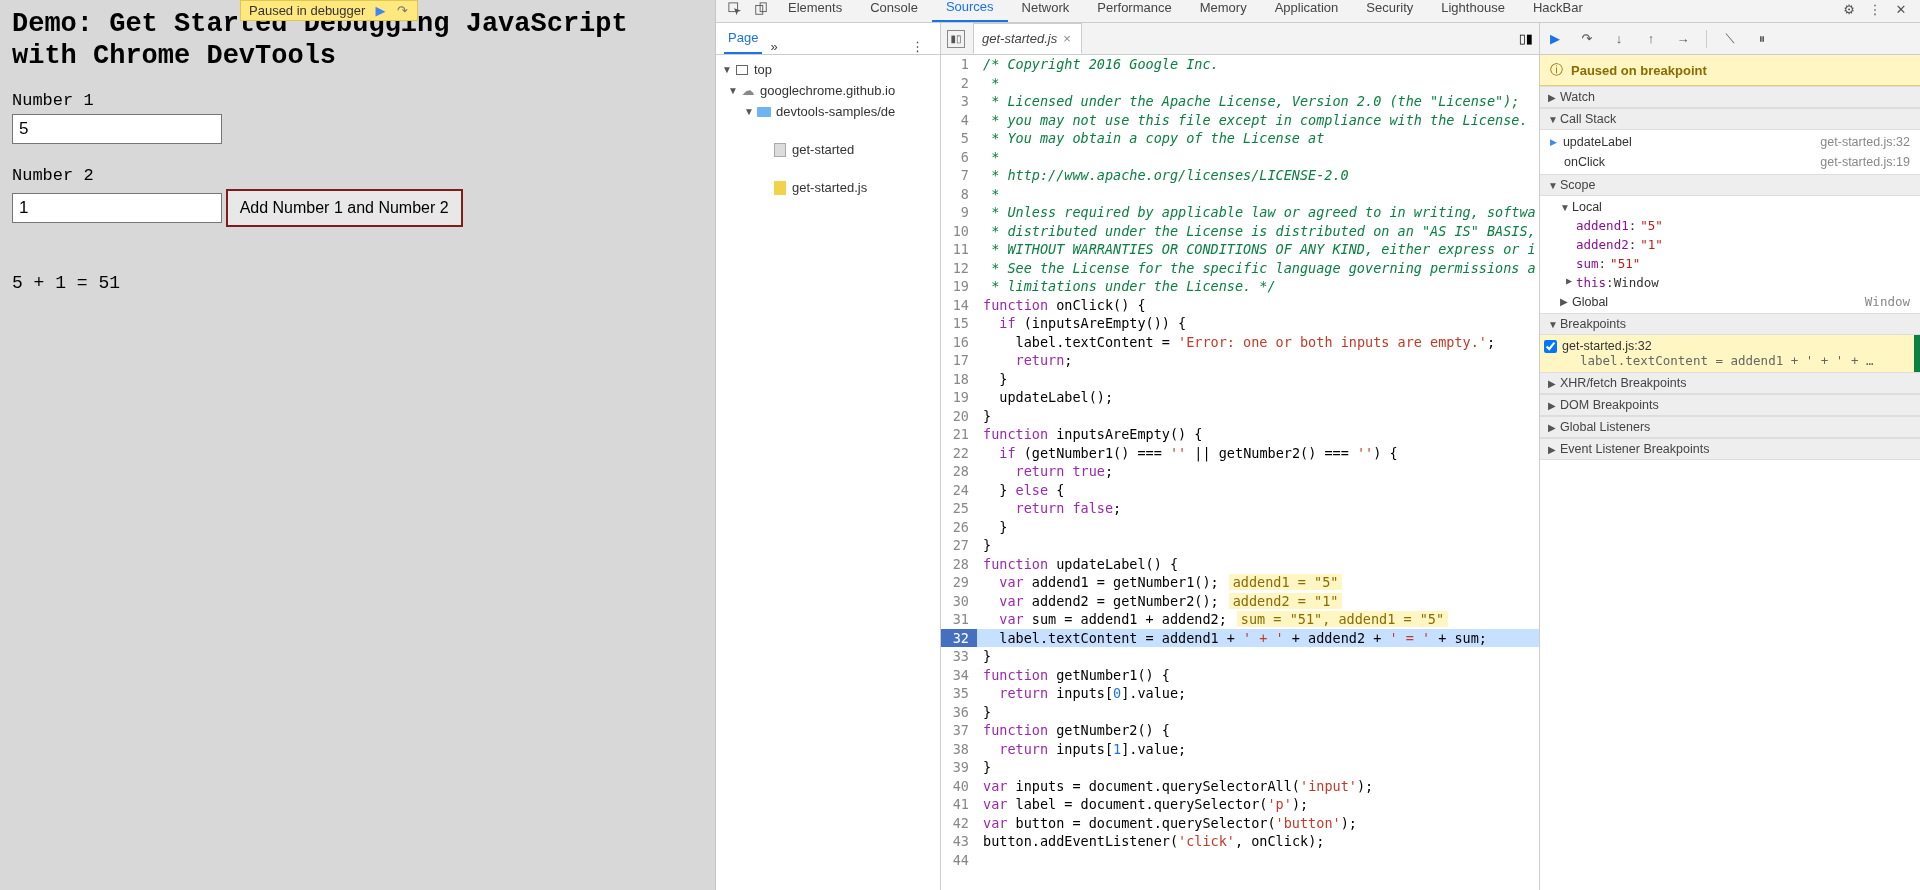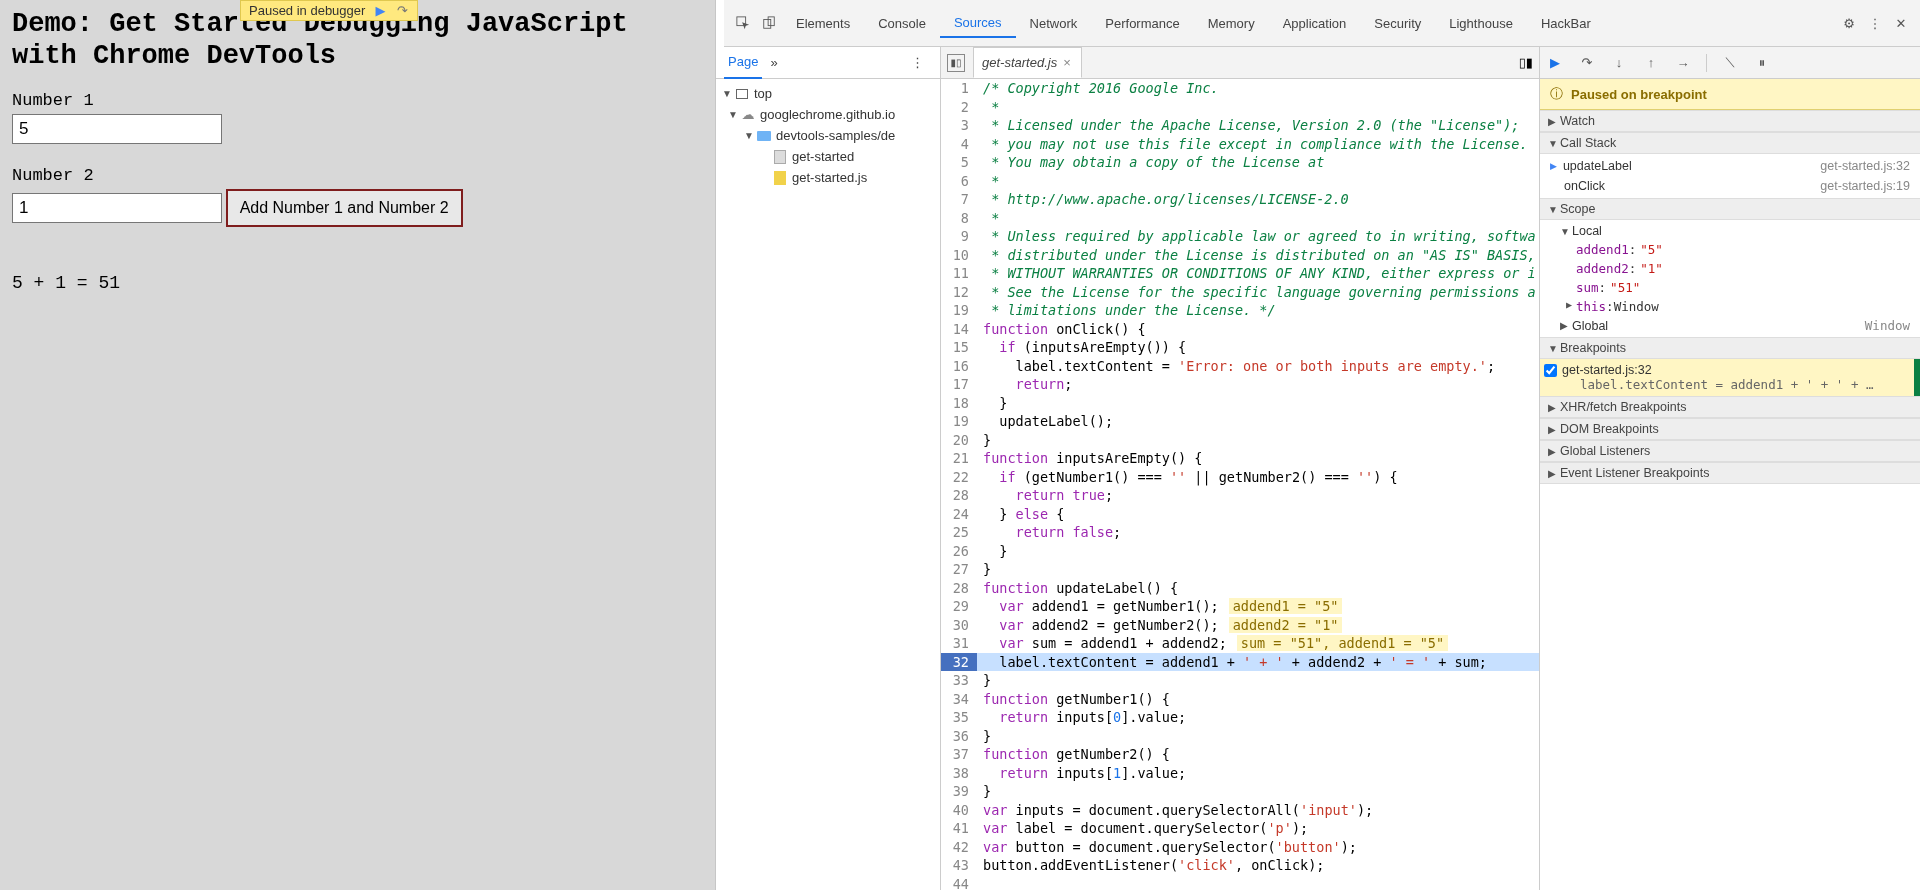--- a/index.html
+++ b/index.html
@@ -15,41 +15,41 @@
   .page .result { font-family: "Courier New", monospace; font-size: 18px; margin-top: 28px; }
 
   
   .paused-badge { position: absolute; top: 0; left: 240px; background: #ffe97f; border: 1px solid #e0c84f; padding: 2px 8px; font-size: 13px; display: flex; align-items: center; gap: 8px; color: #333; z-index: 50; }
   .paused-badge .ic { width: 14px; height: 14px; display: flex; align-items: center; justify-content: center; }
 
   
   .devtools { flex: 1; height: 890px; display: flex; flex-direction: column; border-left: 1px solid #c6c6c6; }
 
   
-  .dt-tabs { height: 47px; border-bottom: 1px solid #ccc; display: flex; align-items: center; background: #f3f3f3; padding: 0 6px; margin-left: 8px; }
+  .dt-tabs { height: 23px; border-bottom: 1px solid #ccc; display: flex; align-items: flex-end; background: #f3f3f3; padding: 0 6px; }
   .dt-tabs .ic-btn { width: 26px; height: 26px; display: flex; align-items: center; justify-content: center; color: #555; cursor: pointer; }
   .dt-tabs .tab { padding: 0 14px; height: 30px; display: flex; align-items: center; color: #444; cursor: pointer; font-size: 13px; }
   .dt-tabs .tab.active { color: #1a73e8; border-bottom: 2px solid #1a73e8; }
   .dt-tabs .spacer { flex: 1; }
 
   
   .dt-body { flex: 1; display: flex; overflow: hidden; }
 
   
   .nav { width: 225px; border-right: 1px solid #ccc; display: flex; flex-direction: column; }
-  .nav-head { height: 32px; border-bottom: 1px solid #ccc; display: flex; align-items: center; padding: 0 8px; color: #444; }
+  .nav-head { height: 32px; border-bottom: 1px solid #ccc; display: flex; align-items: flex-end; padding: 0 8px; color: #444; }
   .nav-head .tab { color: #1a73e8; border-bottom: 2px solid #1a73e8; height: 32px; display: flex; align-items: center; padding: 0 4px; margin-right: 8px; }
   .nav-head .ic { margin-right: 8px; cursor: pointer; }
   .nav-tree { flex: 1; padding: 4px 0; font-size: 13px; color: #333; overflow: auto; }
   .tree-row { display: flex; align-items: center; height: 21px; padding: 0 6px; cursor: pointer; white-space: nowrap; }
   .tree-row .arrow { width: 12px; font-size: 10px; color: #555; }
   .tree-row .ic { width: 16px; height: 16px; margin-right: 4px; display: flex; align-items: center; justify-content: center; }
   .ind1 { padding-left: 12px; }
   .ind2 { padding-left: 28px; }
-  .ind3 { padding-left: 44px; }
+  .ind3 { padding-left: 44px; margin-top: 17px; }
   .folder-ic { background: #6fb3f5; width: 14px; height: 10px; border-radius: 1px; }
   .cloud-ic { color: #888; }
   .file-ic { background: #dcdcdc; border: 1px solid #aaa; width: 12px; height: 14px; }
   .js-ic { background: #f1d24a; width: 12px; height: 14px; }
   .frame-ic { border: 1px solid #666; width: 12px; height: 10px; }
 
   
   .editor { flex: 1; display: flex; flex-direction: column; border-right: 1px solid #ccc; min-width: 0; }
   .ed-tabs { height: 32px; border-bottom: 1px solid #ccc; display: flex; align-items: center; padding: 0 6px; background: #f3f3f3; }
   .ed-tabs .file-tab { height: 31px; display: flex; align-items: center; padding: 0 10px 0 8px; font-style: italic; background: #fff; border: 1px solid #ccc; border-bottom: 1px solid #fff; color: #444; gap: 6px; }

